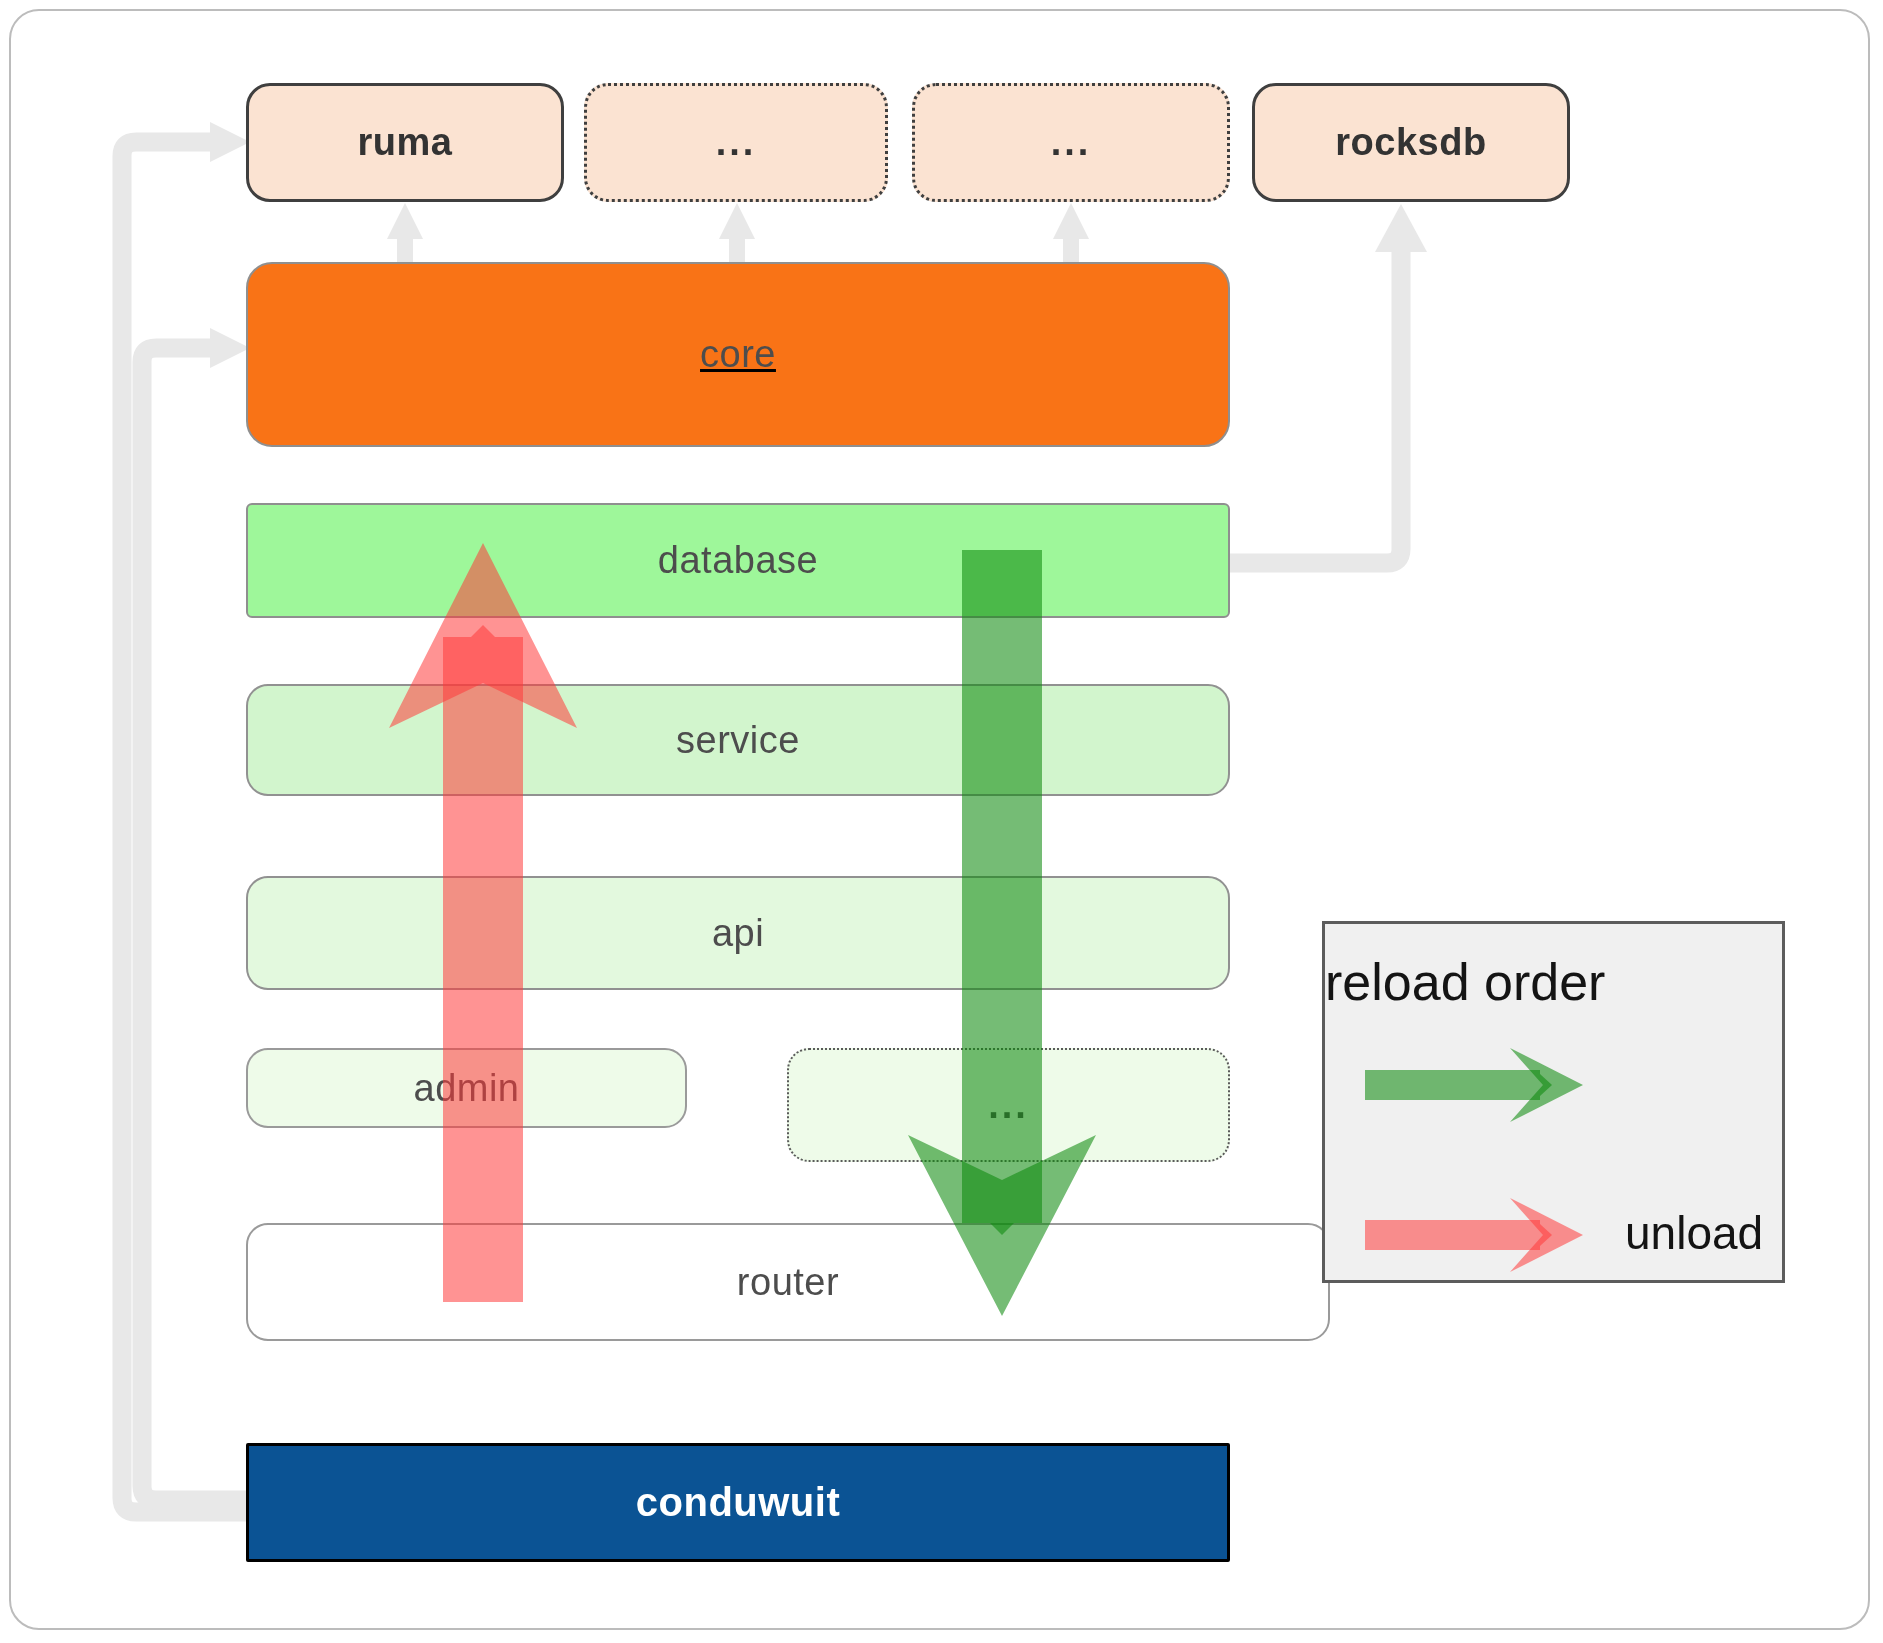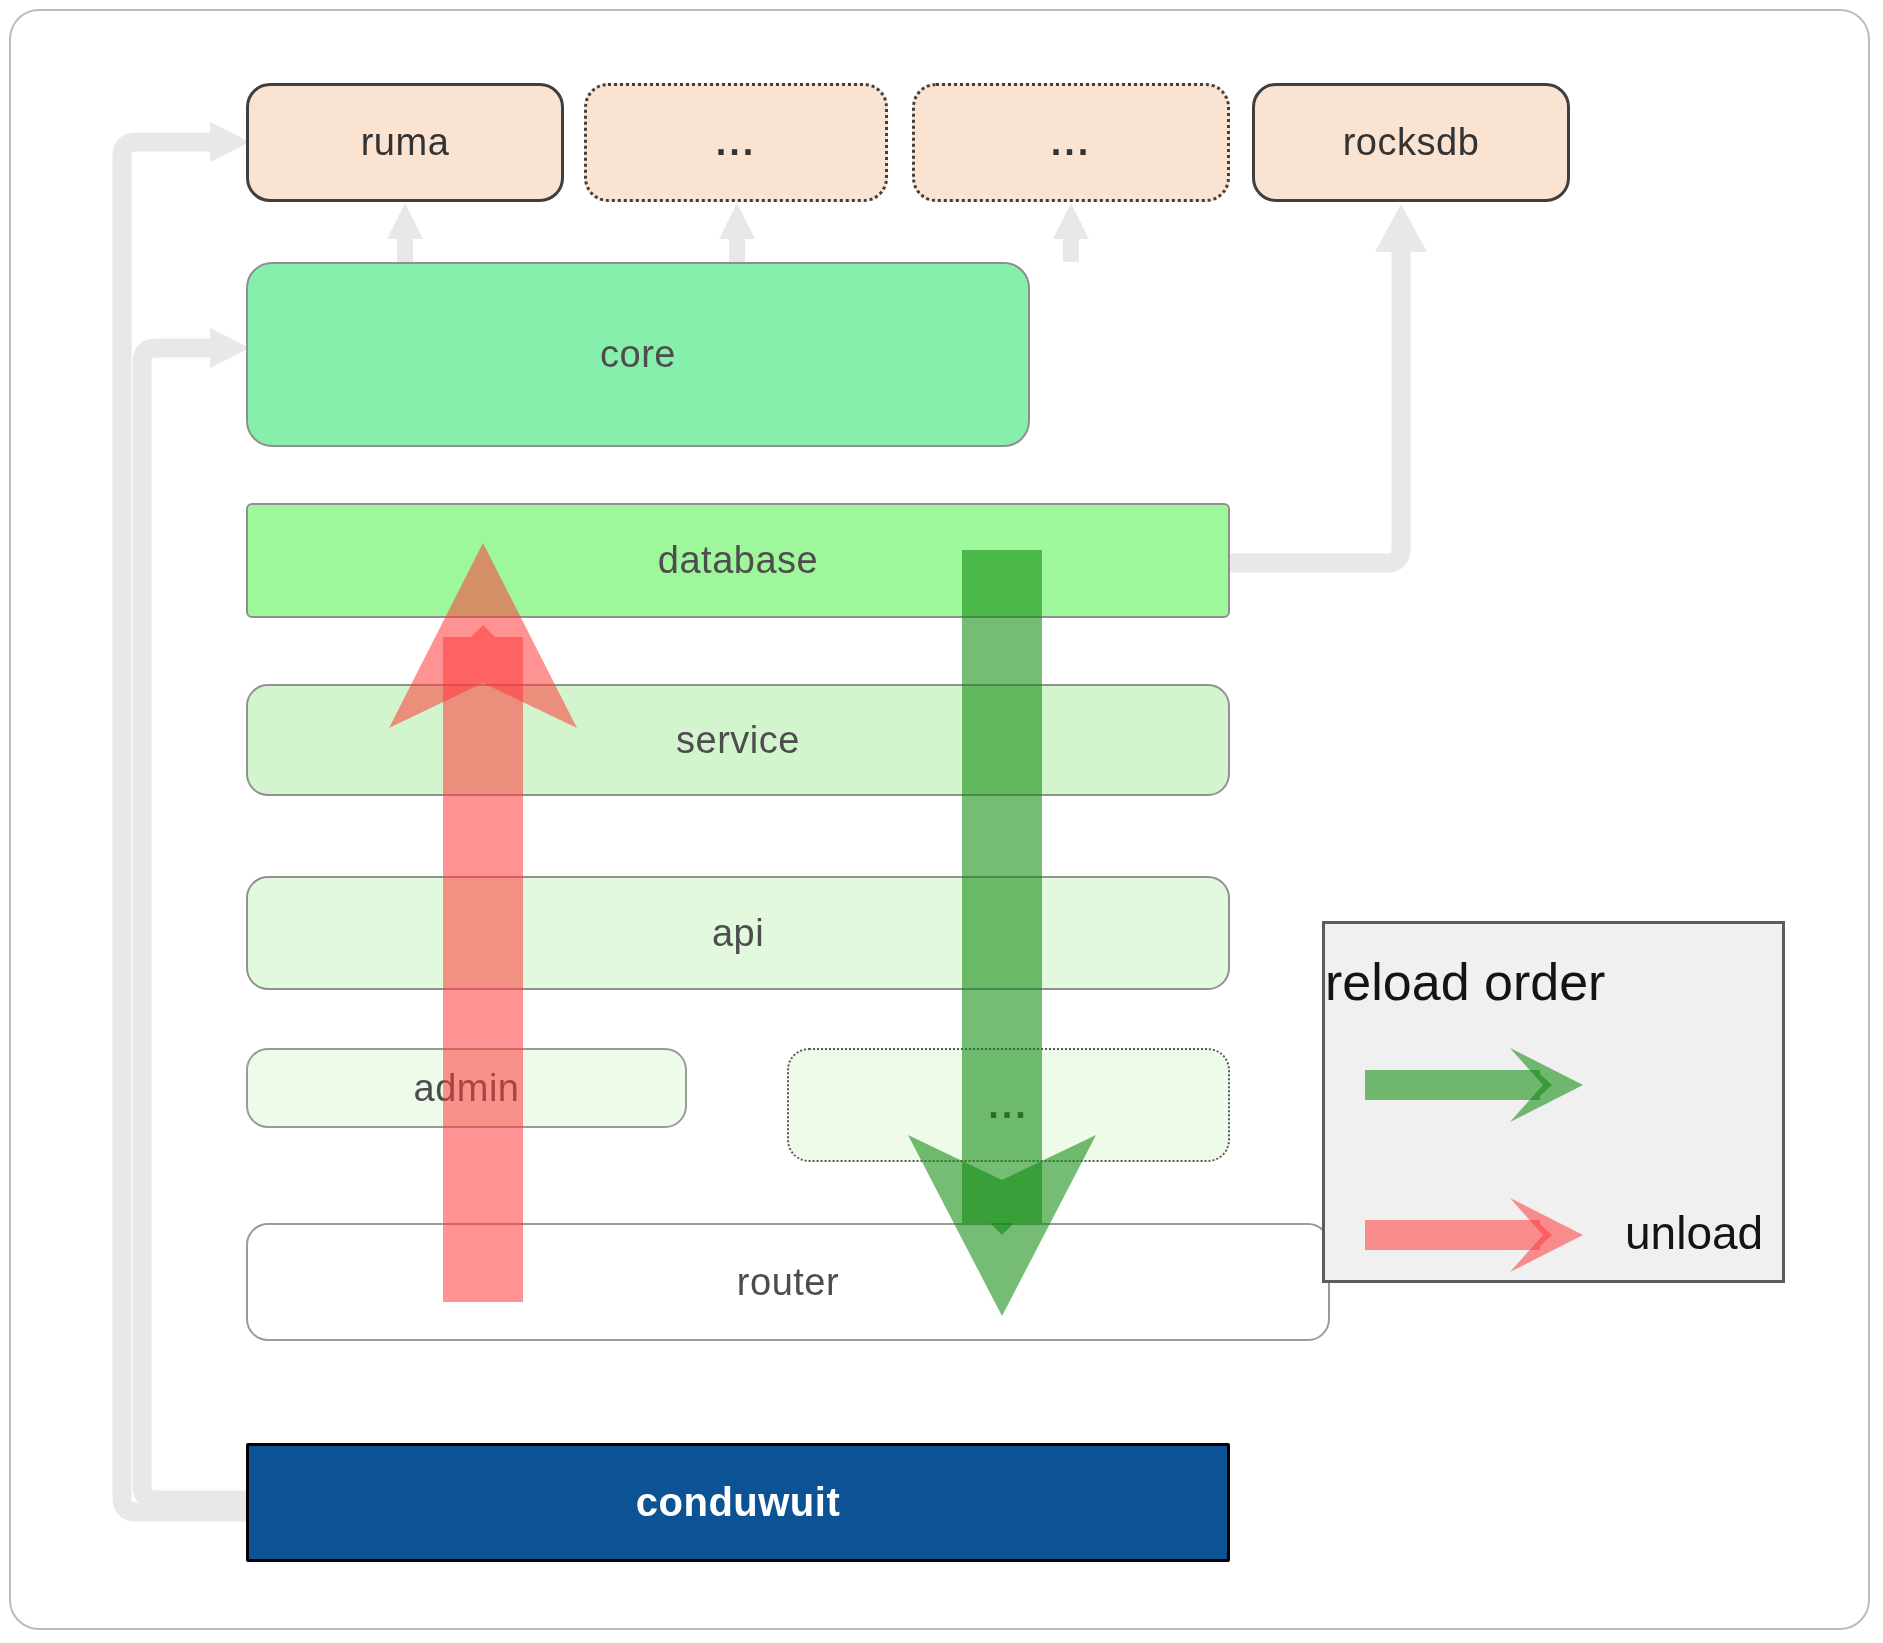--- a/index.html
+++ b/index.html
@@ -4,28 +4,28 @@
 <style>
   html,body{margin:0;padding:0;background:#ffffff;}
   body{width:1883px;height:1643px;position:relative;font-family:"Liberation Sans",sans-serif;overflow:hidden;}
   .frame{position:absolute;left:9px;top:9px;width:1861px;height:1621px;border:2px solid #bcbcbc;border-radius:30px;box-sizing:border-box;}
   svg.layer{position:absolute;left:0;top:0;width:1883px;height:1643px;pointer-events:none;}
   .connectors{z-index:1;}
   .flows{z-index:3;}
   .node{position:absolute;box-sizing:border-box;display:flex;align-items:center;justify-content:center;z-index:2;}
   .node .lbl{font-size:38px;color:#4d4d4d;letter-spacing:0.5px;}
   .top-node{background:#fbe3d2;border:3px solid #3f3f3f;border-radius:24px;}
-  .top-node .lbl{color:#333333;font-weight:400;font-size:38px;}
+  .top-node .lbl{color:#333333;font-weight:700;font-size:38px;}
   .dotted{border:3px dotted #3f3f3f;}
   .ellipsis .lbl{font-weight:700;letter-spacing:3px;}
   .n-ruma{left:246px;top:83px;width:318px;height:119px;}
   .n-ell1{left:584px;top:83px;width:304px;height:119px;}
   .n-ell2{left:912px;top:83px;width:318px;height:119px;}
   .n-rocksdb{left:1252px;top:83px;width:318px;height:119px;}
-  .n-core{left:246px;top:262px;width:784px;height:185px;background:#86efac;border:2px solid #8f8f8f;border-radius:26px;}
+  .n-core{left:246px;top:262px;width:984px;height:185px;background:#f97316;border:2px solid #8f8f8f;border-radius:26px;text-decoration:underline;}
   .n-database{left:246px;top:503px;width:984px;height:115px;background:#9ef79a;border:2px solid #8f8f8f;border-radius:6px;}
   .n-service{left:246px;top:684px;width:984px;height:112px;background:#d2f5cd;border:2px solid #919191;border-radius:22px;}
   .n-api{left:246px;top:859px;width:984px;height:114px;background:#e3f9de;border:2px solid #919191;border-radius:22px;margin-top:17px;}
   .n-admin{left:246px;top:1048px;width:441px;height:80px;background:#eefbe9;border:2px solid #9a9a9a;border-radius:22px;}
   .n-ell3{left:787px;top:1048px;width:443px;height:114px;background:#eefbe9;border:2px dotted #5a5a5a;border-radius:22px;}
   .n-router{left:246px;top:1223px;width:1084px;height:118px;background:#ffffff;border:2px solid #9a9a9a;border-radius:22px;}
   .n-conduwuit{left:246px;top:1443px;width:984px;height:119px;background:#0b5394;border:3px solid #000000;border-radius:2px;}
   .n-conduwuit .lbl{color:#ffffff;font-weight:600;font-size:40px;}
   .legend{position:absolute;left:1322px;top:921px;width:463px;height:362px;background:#f0f0f0;border:3px solid #5c5c5c;box-sizing:border-box;z-index:2;}
   .legend-title{position:absolute;left:0;top:28px;width:100%;text-align:left;font-size:52px;color:#141414;}

